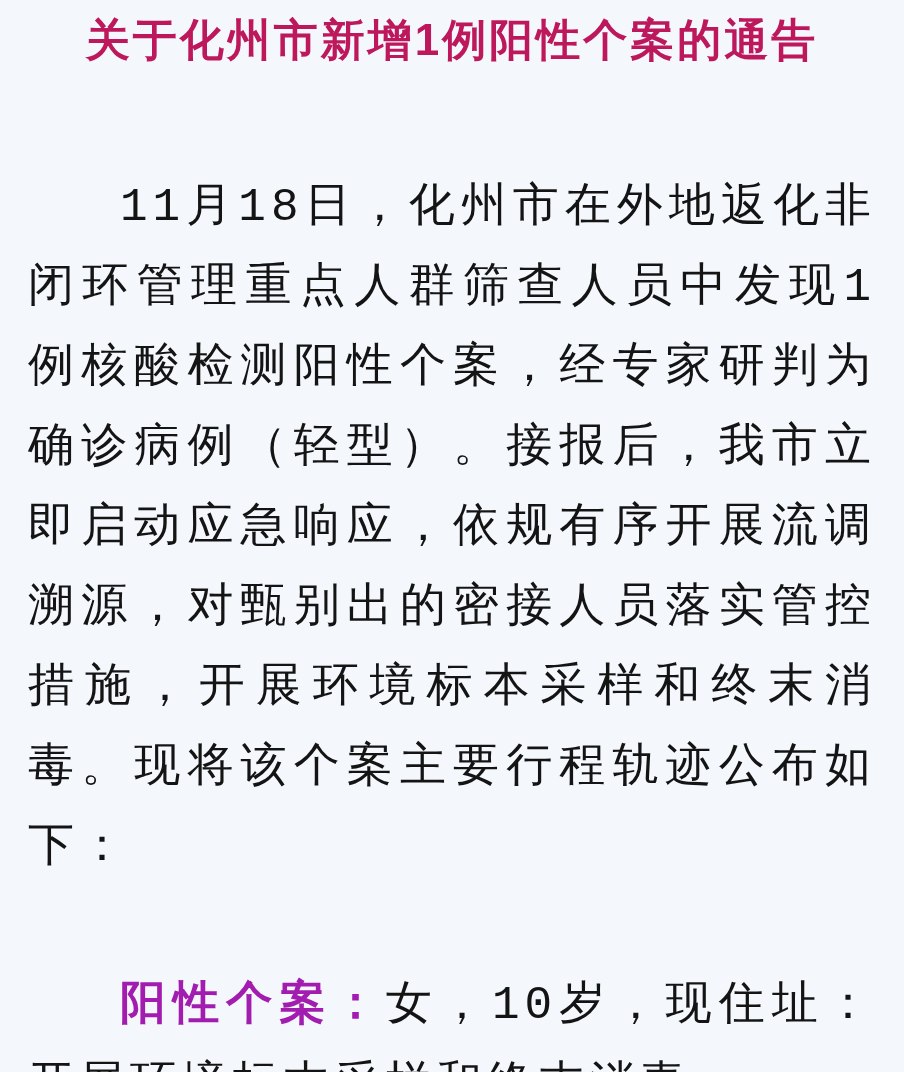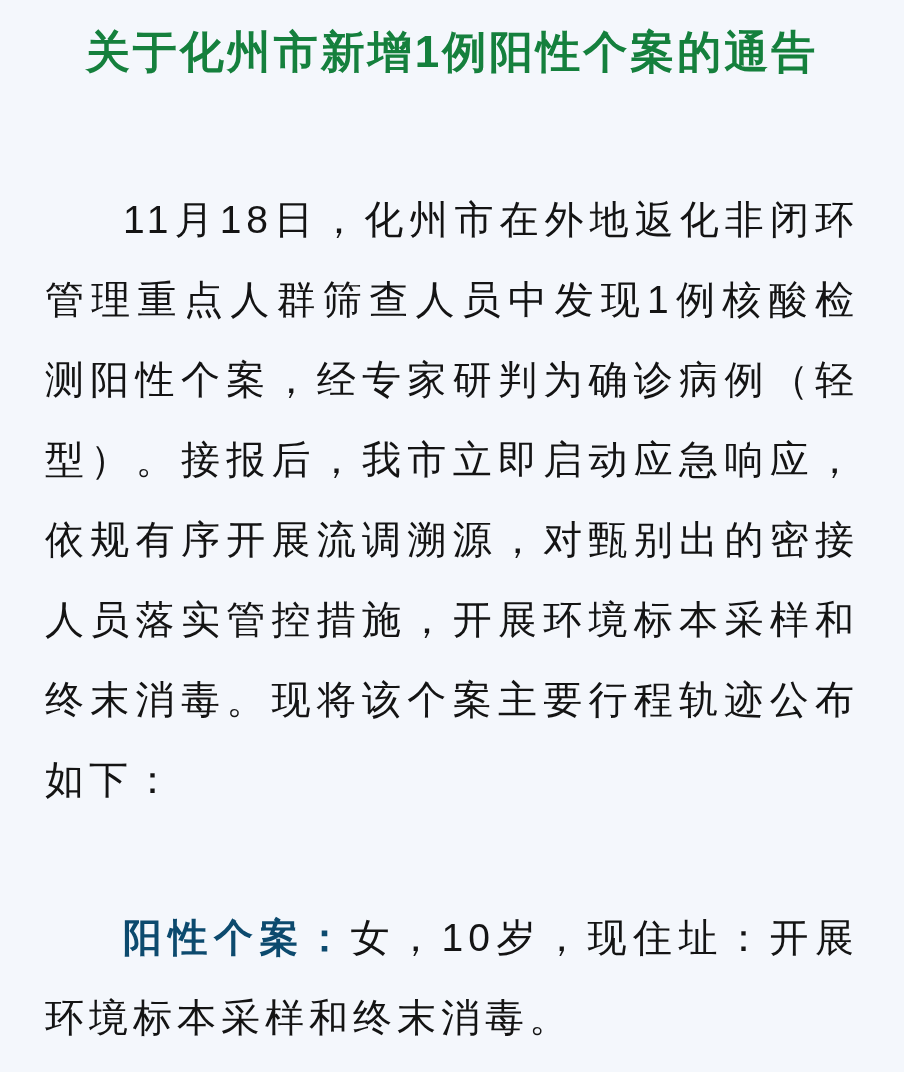--- a/index.html
+++ b/index.html
@@ -14,45 +14,46 @@
     font-family: "Liberation Sans", "DejaVu Sans", sans-serif;
   }
   .page {
     box-sizing: border-box;
     width: 904px;
     height: 1072px;
     padding: 0 28px;
   }
   .title {
     margin: 0;
-    padding-top: 24px;
+    padding-top: 12px;
     text-align: center;
-    color: #15803d;
+    color: #be185d;
     font-size: 44px;
     font-weight: bold;
     letter-spacing: 3px;
     line-height: 56px;
   }
   .body-para {
-    margin: 17px;
+    margin: 0;
     color: #141414;
-    font-size: 39px;
+    font-size: 46px;
     line-height: 80px;
     letter-spacing: 5px;
     text-align: justify;
     text-indent: 2em;
+    font-family: Liberation Mono, monospace;
   }
   .para-intro {
     margin-top: 100px;
   }
   .para-case {
     margin-top: 78px;
   }
   .case-label {
-    color: #0c4a6e;
+    color: #a21caf;
     font-weight: bold;
   }
 </style>
 </head>
 <body>
 
 <div class="page">
   <h1 class="title">关于化州市新增1例阳性个案的通告</h1>
 
   <p class="body-para para-intro">11月18日，化州市在外地返化非闭环管理重点人群筛查人员中发现1例核酸检测阳性个案，经专家研判为确诊病例（轻型）。接报后，我市立即启动应急响应，依规有序开展流调溯源，对甄别出的密接人员落实管控措施，开展环境标本采样和终末消毒。现将该个案主要行程轨迹公布如下：</p>

